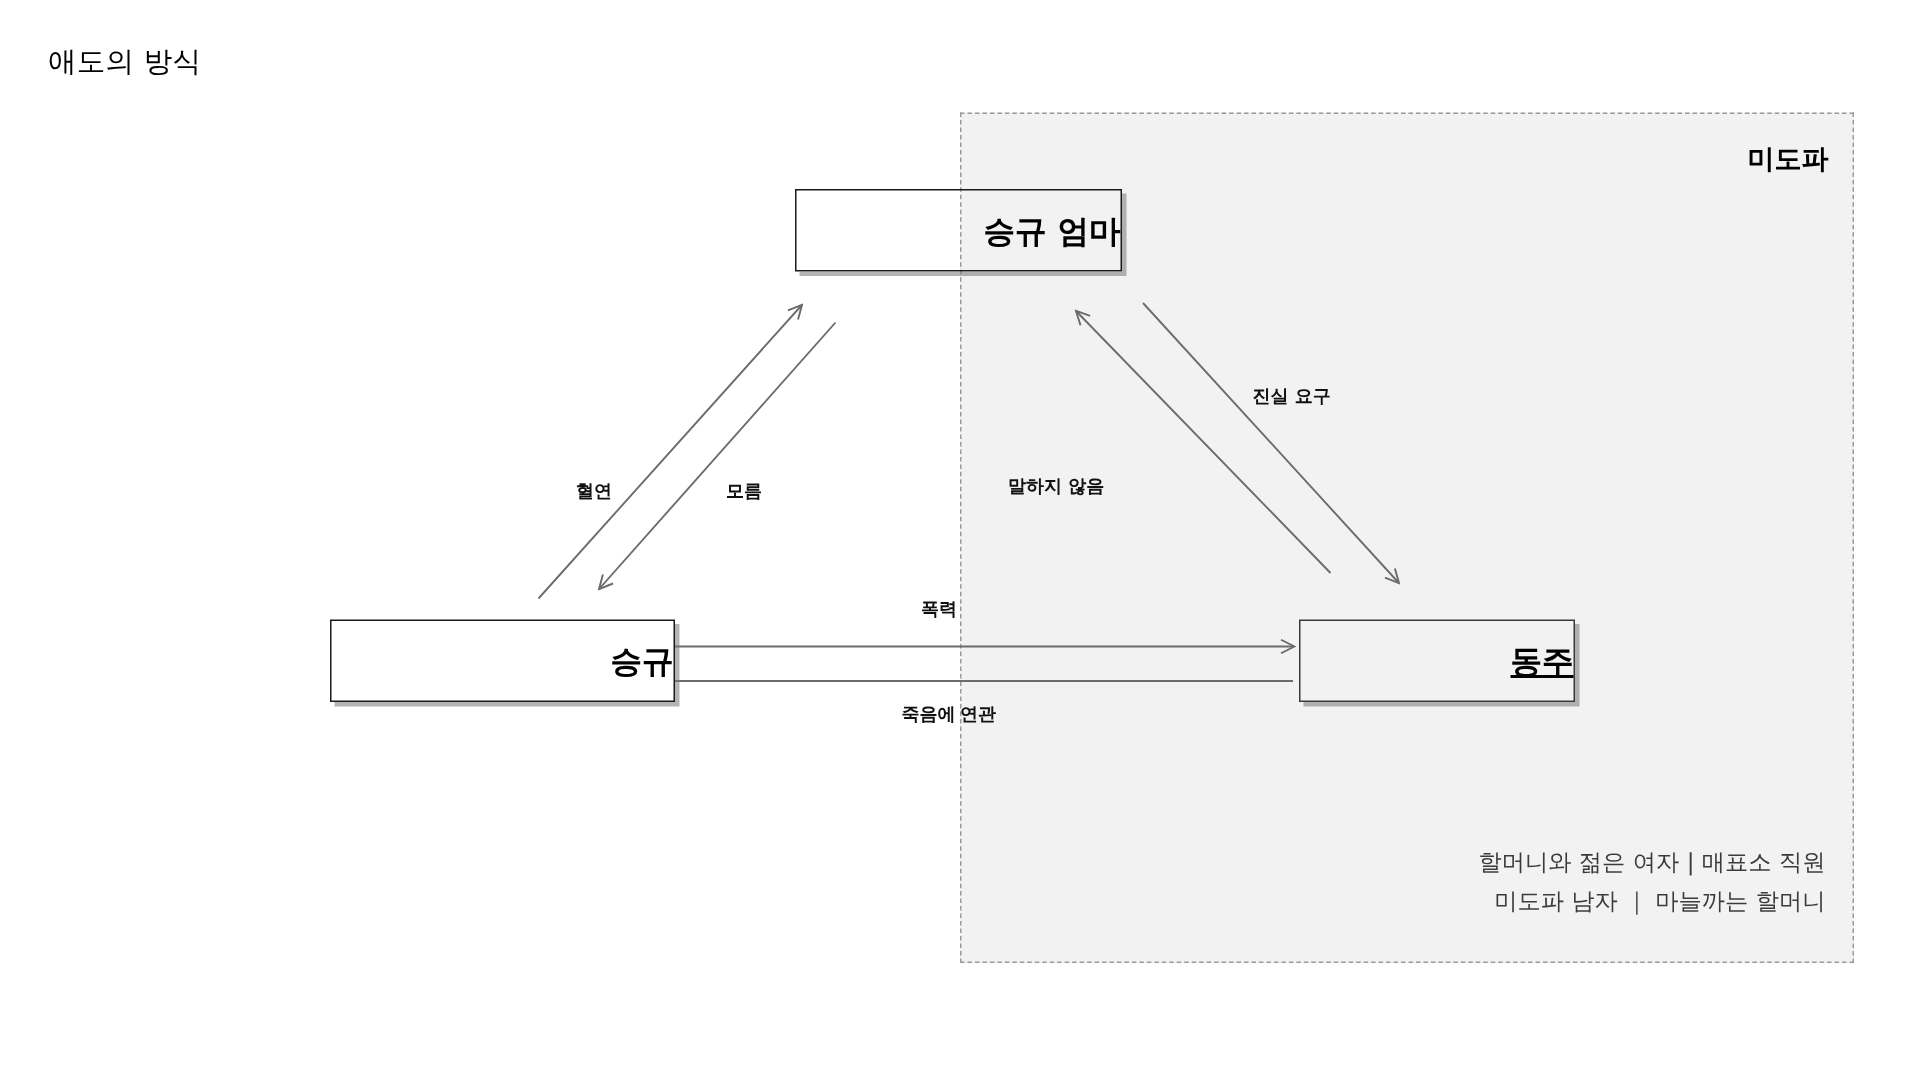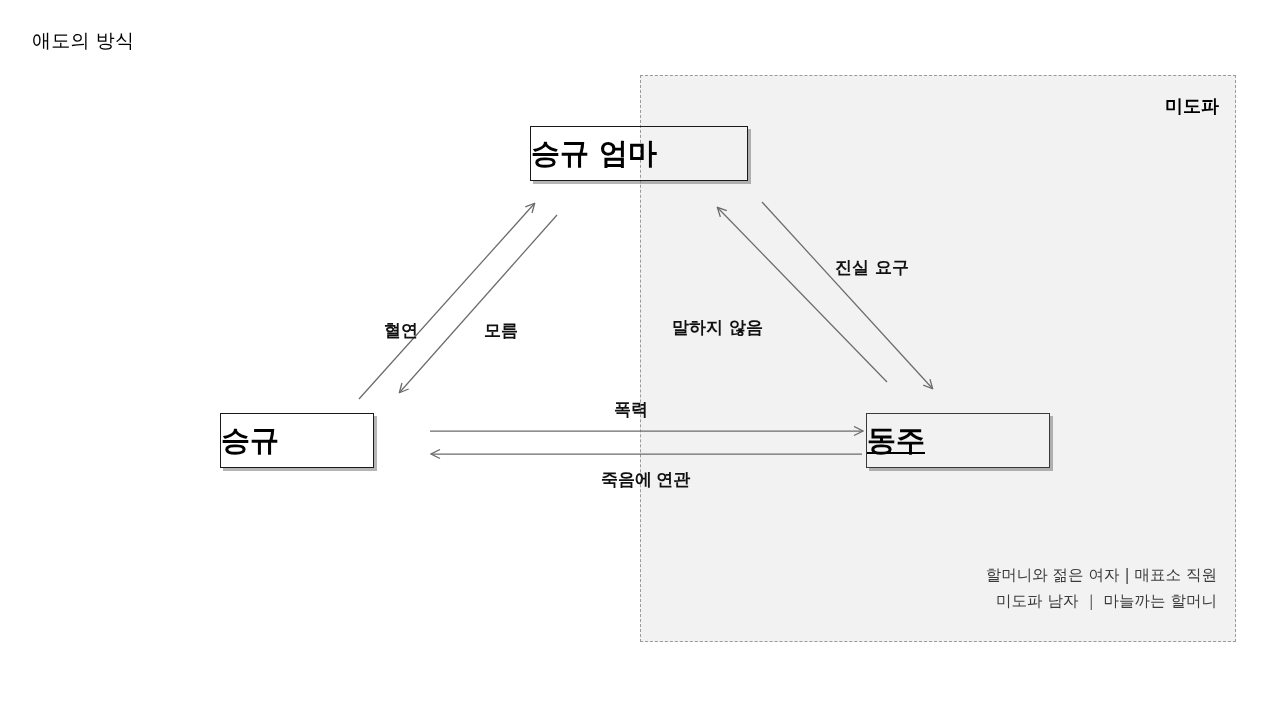--- a/index.html
+++ b/index.html
@@ -63,48 +63,48 @@
   }
   
   .node {
     position: absolute;
     box-sizing: border-box;
     border: 1.6px solid #1a1a1a;
     background: #ffffff;
     box-shadow: 3px 3px 0 rgba(120,120,120,0.55);
     display: flex;
     align-items: center;
-    justify-content: flex-start;
-    font-size: 29px;
+    justify-content: flex-end;
+    font-size: 21px;
     font-weight: bold;
     color: #000;
     white-space: nowrap;
   }
   .node.on-gray {
     background: #f2f2f2;
     border-color: #3a3a3a;
     text-decoration: underline;
   }
   #node-mother {
     left: 530px; top: 126px;
     width: 218px; height: 55px;
     background: transparent;
   }
   #node-seunggyu {
     left: 220px; top: 413px;
-    width: 154px; height: 55px;
+    width: 230px; height: 55px;
   }
   #node-dongju {
     left: 866px; top: 413px;
     width: 184px; height: 55px;
   }
   
   .edge-label {
     position: absolute;
-    font-size: 17px;
+    font-size: 12px;
     font-weight: bold;
     color: #111;
     white-space: nowrap;
   }
   #lbl-hyeolyeon { left: 384px; top: 272px; margin-top: 47px; }
   #lbl-moreum    { left: 484px; top: 319px; }
   #lbl-jinsil    { left: 835px; top: 256px; }
   #lbl-malhaji   { left: 672px; top: 306px; margin-top: 10px; }
   #lbl-pokryeok  { left: 614px; top: 398px; }
   #lbl-jugeum    { left: 601px; top: 468px; font-family: Liberation Serif, serif; }

